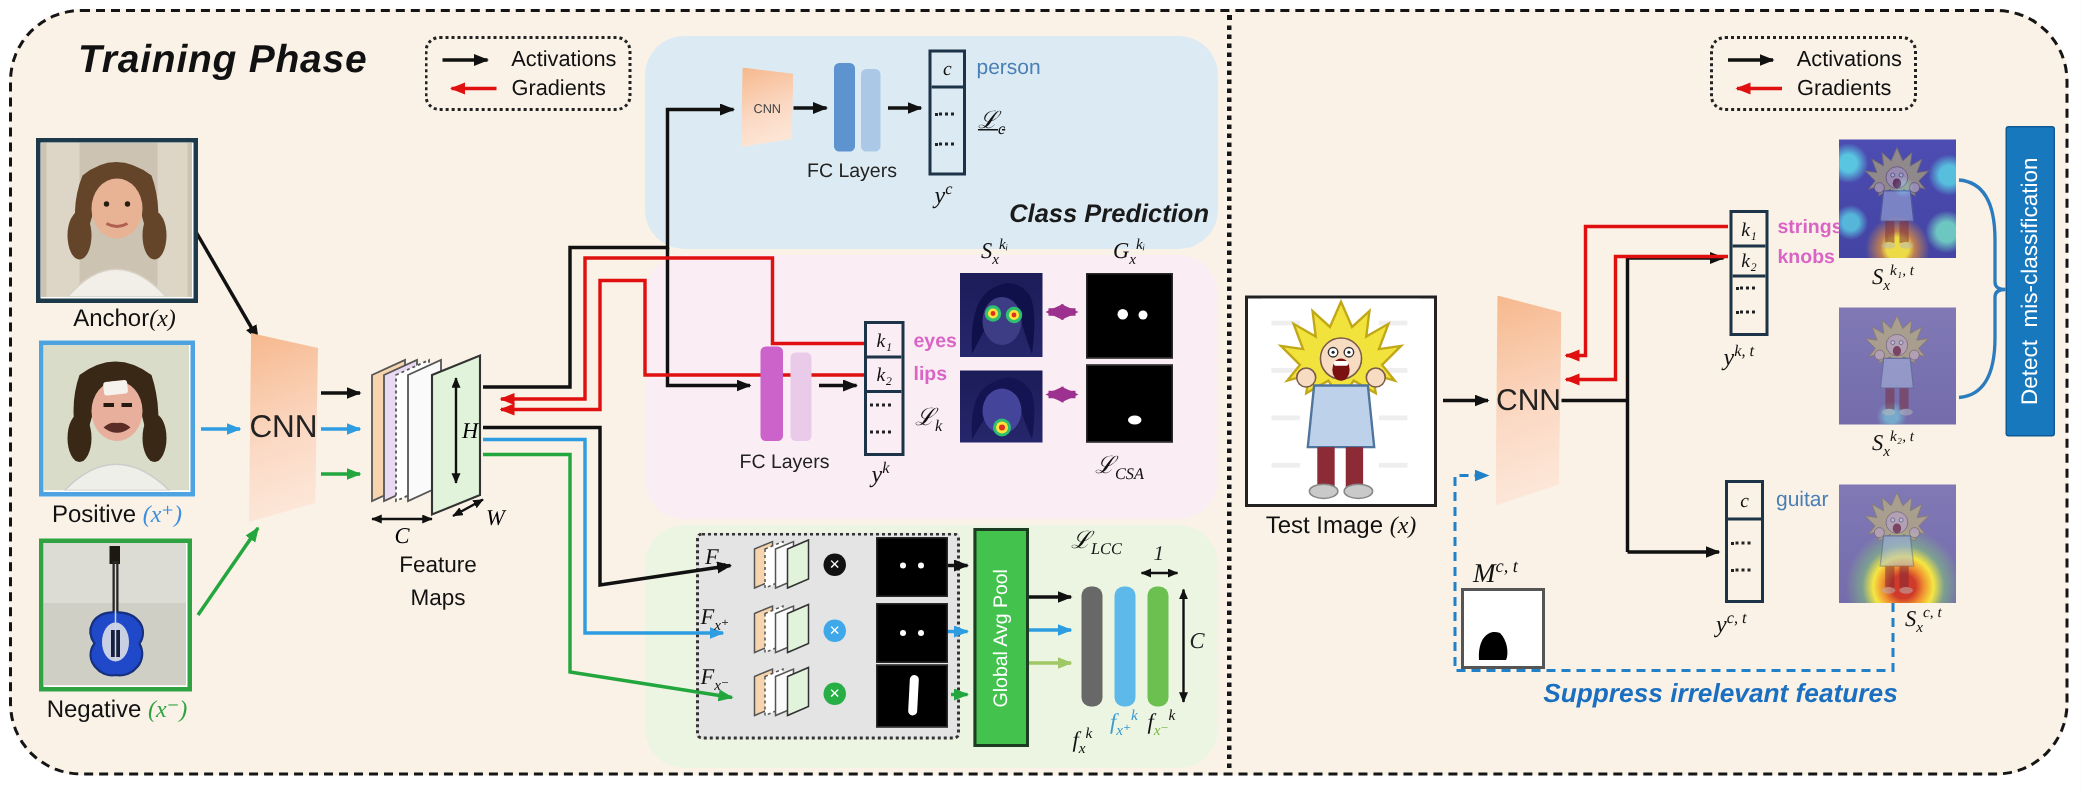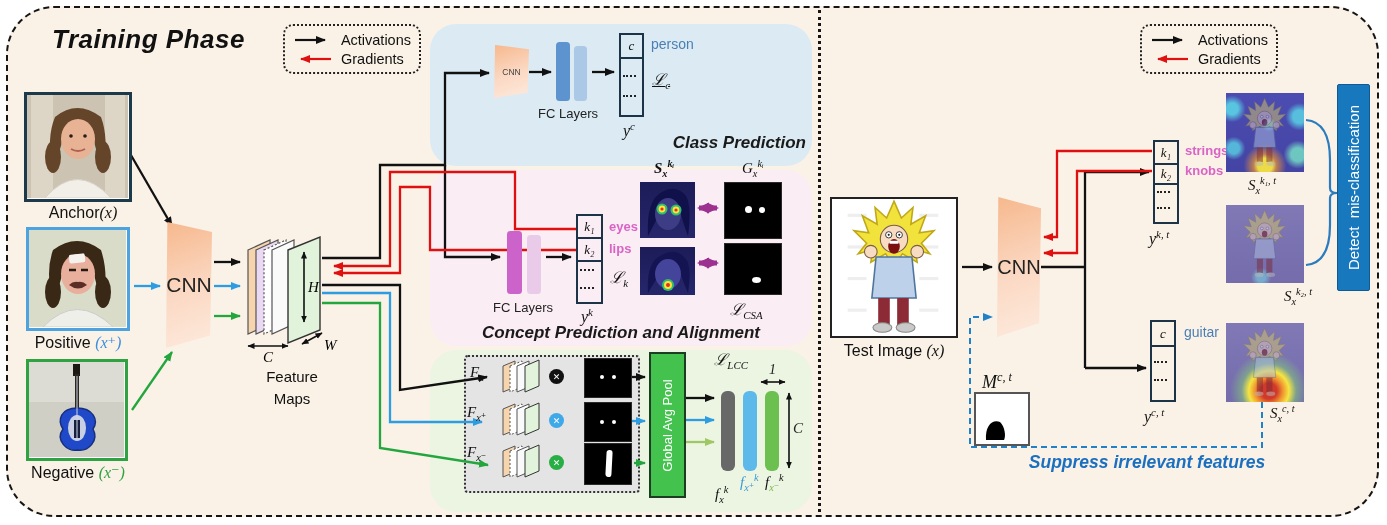--- a/index.html
+++ b/index.html
@@ -266,21 +266,21 @@
   </div>
   <div class="conceptlabel" style="left:609px;top:219px;">eyes</div>
   <div class="conceptlabel" style="left:609px;top:241px;">lips</div>
   <div class="mathlabel m" style="left:610px;top:266px;">
     <span>ℒ</span><sub>k</sub>
   </div>
   <div class="mathlabel m" style="left:581px;top:306px;">
     <span>y</span><sup>k</sup>
   </div>
 
-  <div class="mathlabel m" style="left:654px;top:158px;font-size:15px;font-weight:bold;">
+  <div class="mathlabel m" style="left:654px;top:158px;font-size:15px;">
     <span>S</span><sub>x</sub><sup>kᵢ</sup>
   </div>
   <div class="mathlabel m" style="left:742px;top:158px;font-size:15px;">
     <span>G</span><sub>x</sub><sup>kᵢ</sup>
   </div>
 
   <div class="sface" style="left:640px;top:182px;width:55px;height:56px;">
     <svg width="55" height="56" viewBox="0 0 55 56">
       <path d="M8,54 Q6,18 22,10 Q36,2 46,14 Q52,24 48,54 Q42,38 40,28 Q32,20 22,28 Q16,38 8,54 Z" fill="#10104a"></path>
       <ellipse cx="28" cy="32" rx="13" ry="16" fill="#3d3d85"></ellipse>
@@ -305,21 +305,20 @@
   <div class="mask" style="left:724px;top:182px;width:56px;height:55px;">
     <div class="mdot" style="left:20px;top:23px;width:7px;height:7px;"></div>
     <div class="mdot" style="left:34px;top:24px;width:6px;height:6px;"></div>
   </div>
   <div class="mask" style="left:724px;top:243px;width:56px;height:50px;">
     <div class="mdot" style="left:27px;top:33px;width:9px;height:6px;border-radius:50%;"></div>
   </div>
   <div class="mathlabel m" style="left:730px;top:298px;">
     <span>ℒ</span><sub>CSA</sub>
   </div>
-  <div class="abs sectitle" style="left:440px;top:323px;width:362px;text-align:center;">Concept Prediction and Alignment</div>
 
   <div class="mathlabel m" style="left:470px;top:364px;font-size:15px;">
     <span>F</span><sub>x</sub>
   </div>
   <div class="mathlabel m" style="left:467px;top:404px;font-size:15px;font-style:italic;">
     <span>F</span><sub>x⁺</sub>
   </div>
   <div class="mathlabel m" style="left:467px;top:444px;font-size:15px;">
     <span>F</span><sub>x⁻</sub>
   </div>
@@ -473,21 +472,21 @@
     <span>S</span><sub>x</sub><sup>k₁, t</sup>
   </div>
 
   <div class="hm" style="left:1226px;top:205px;width:78px;height:78px;background:
        radial-gradient(circle at 45% 93%, rgba(120,220,230,.55) 0 5%, transparent 12%),
        linear-gradient(#8079b6,#746cab);">
     <svg class="ghost">
         <use href="#char" width="100%" height="100%"></use>
       </svg>
   </div>
-  <div class="mathlabel m" style="left:1248px;top:286px;font-size:15px;margin-left:36px;">
+  <div class="mathlabel m" style="left:1248px;top:286px;font-size:15px;">
     <span>S</span><sub>x</sub><sup>k₂, t</sup>
   </div>
 
   <div class="hm" style="left:1226px;top:323px;width:78px;height:79px;background:
        radial-gradient(circle at 55% 86%, #d03a2a 0 10%, #f09030 17%, #f5e642 25%, rgba(130,200,120,.55) 34%, rgba(130,200,120,0) 48%),
        linear-gradient(#8079b6,#746cab);">
     <svg class="ghost">
         <use href="#char" width="100%" height="100%"></use>
       </svg>
   </div>

